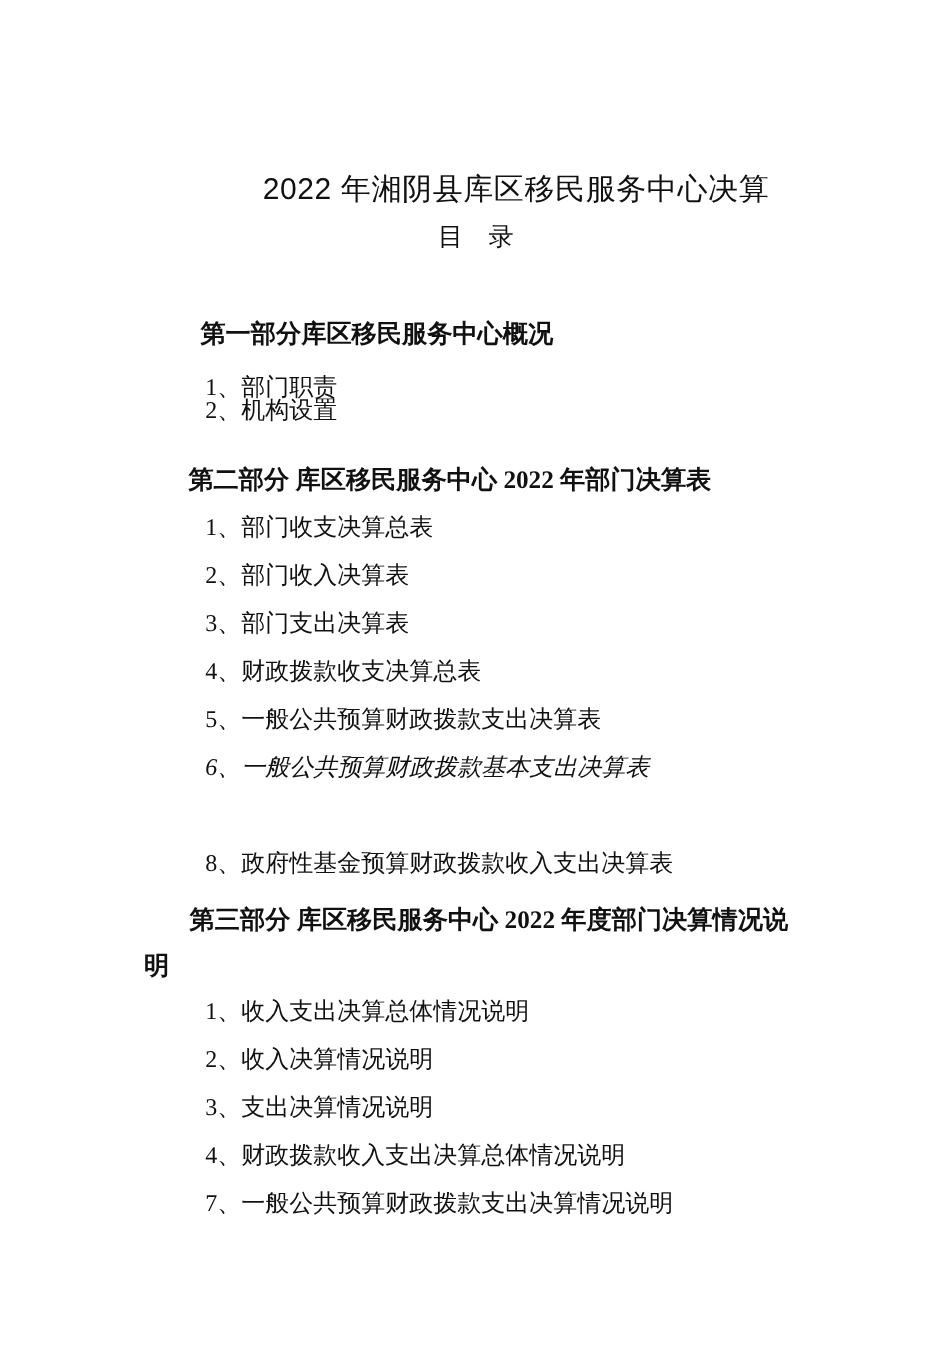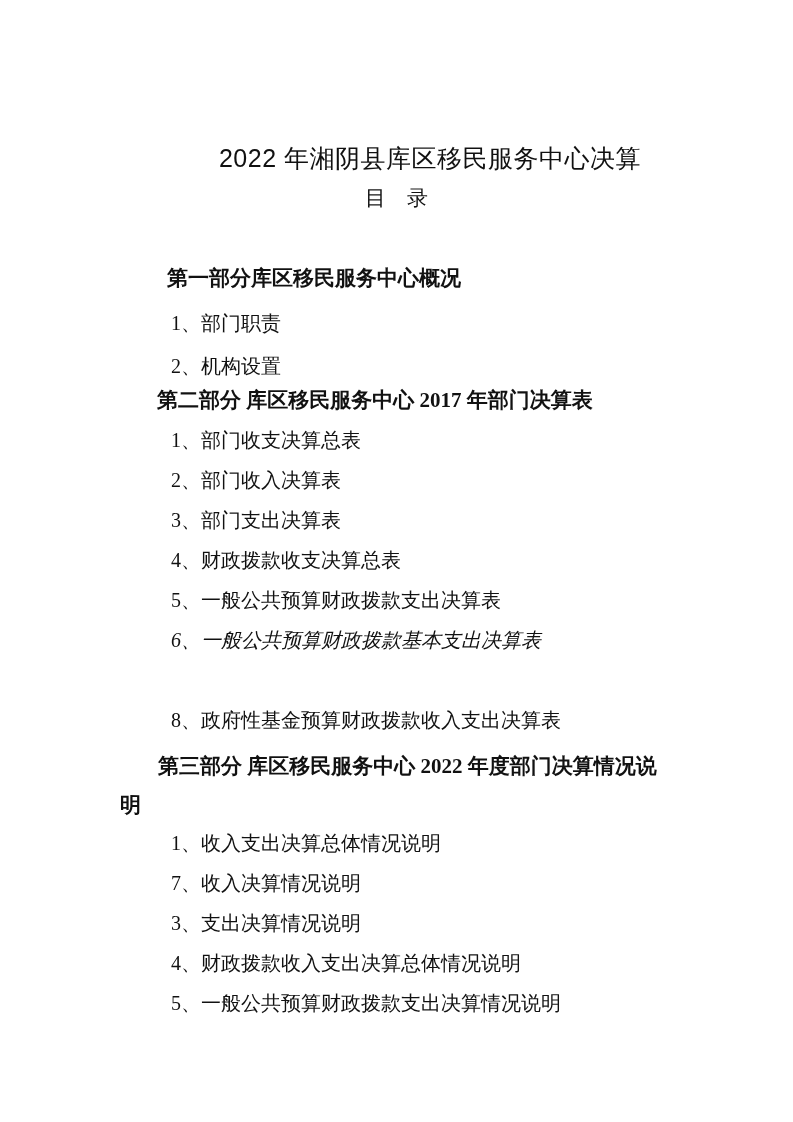--- a/index.html
+++ b/index.html
@@ -55,21 +55,21 @@
     white-space: normal;
     text-indent: 38px;
     line-height: 39px;
   }
   .item {
     left: 171px;
     font-size: 20px;
     line-height: 28px;
   }
   .s1i0 { top: 309px; }
-  .s1i1 { top: 352px; text-align: center; }
+  .s1i1 { top: 328px; text-align: center; }
   .s2i0 { top: 426px; }
   .s2i1 { top: 466px; text-align: right; }
   .s2i2 { top: 506px; }
   .s2i3 { top: 546px; }
   .s2i4 { top: 586px; }
   .s2i5 { top: 626px; font-style: italic; }
   .s2i6 { top: 666px; }
   .s2i7 { top: 706px; }
   .s3i0 { top: 829px; }
   .s3i1 { top: 869px; }
@@ -82,29 +82,29 @@
 
 <div class="page">
 
   <div class="line doc-title">2022 年湘阴县库区移民服务中心决算</div>
   <div class="line toc-heading">目　录</div>
 
   <div class="line sec-heading h1">第一部分库区移民服务中心概况</div>
   <div class="line item s1i0">1、部门职责</div>
   <div class="line item s1i1">2、机构设置</div>
 
-  <div class="line sec-heading h2">第二部分 库区移民服务中心 2017 年部门决算表</div>
+  <div class="line sec-heading h2">第二部分 库区移民服务中心 2022 年部门决算表</div>
   <div class="line item s2i0">1、部门收支决算总表</div>
   <div class="line item s2i1">2、部门收入决算表</div>
   <div class="line item s2i2">3、部门支出决算表</div>
   <div class="line item s2i3">4、财政拨款收支决算总表</div>
   <div class="line item s2i4">5、一般公共预算财政拨款支出决算表</div>
   <div class="line item s2i5">6、一般公共预算财政拨款基本支出决算表</div>
   <div class="line item s2i7">8、政府性基金预算财政拨款收入支出决算表</div>
 
   <div class="line sec-heading h3">第三部分 库区移民服务中心 2022 年度部门决算情况说明</div>
   <div class="line item s3i0">1、收入支出决算总体情况说明</div>
-  <div class="line item s3i1">7、收入决算情况说明</div>
+  <div class="line item s3i1">2、收入决算情况说明</div>
   <div class="line item s3i2">3、支出决算情况说明</div>
   <div class="line item s3i3">4、财政拨款收入支出决算总体情况说明</div>
-  <div class="line item s3i4">5、一般公共预算财政拨款支出决算情况说明</div>
+  <div class="line item s3i4">7、一般公共预算财政拨款支出决算情况说明</div>
 
 </div>
 
 </body></html>

